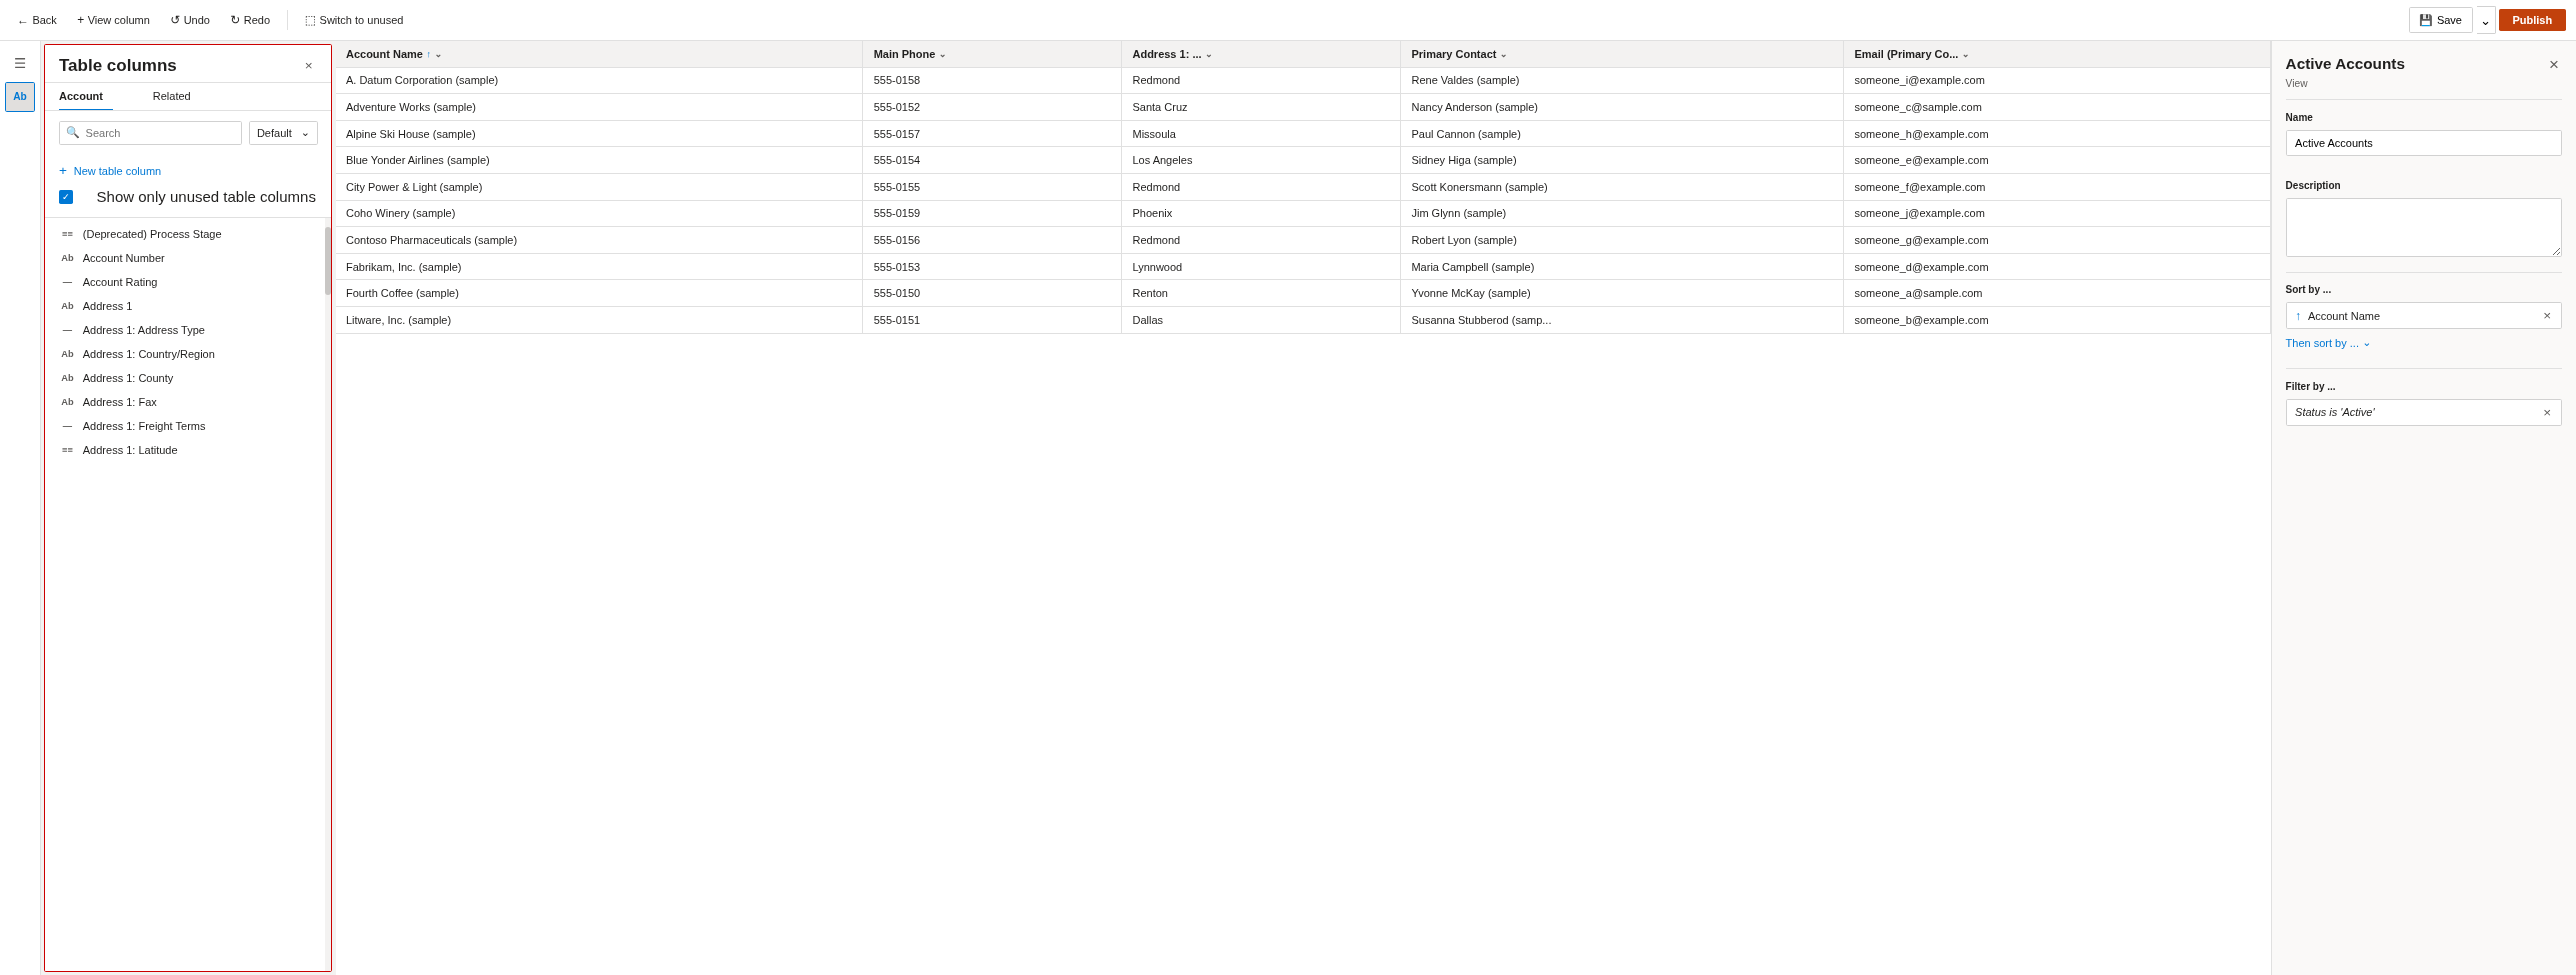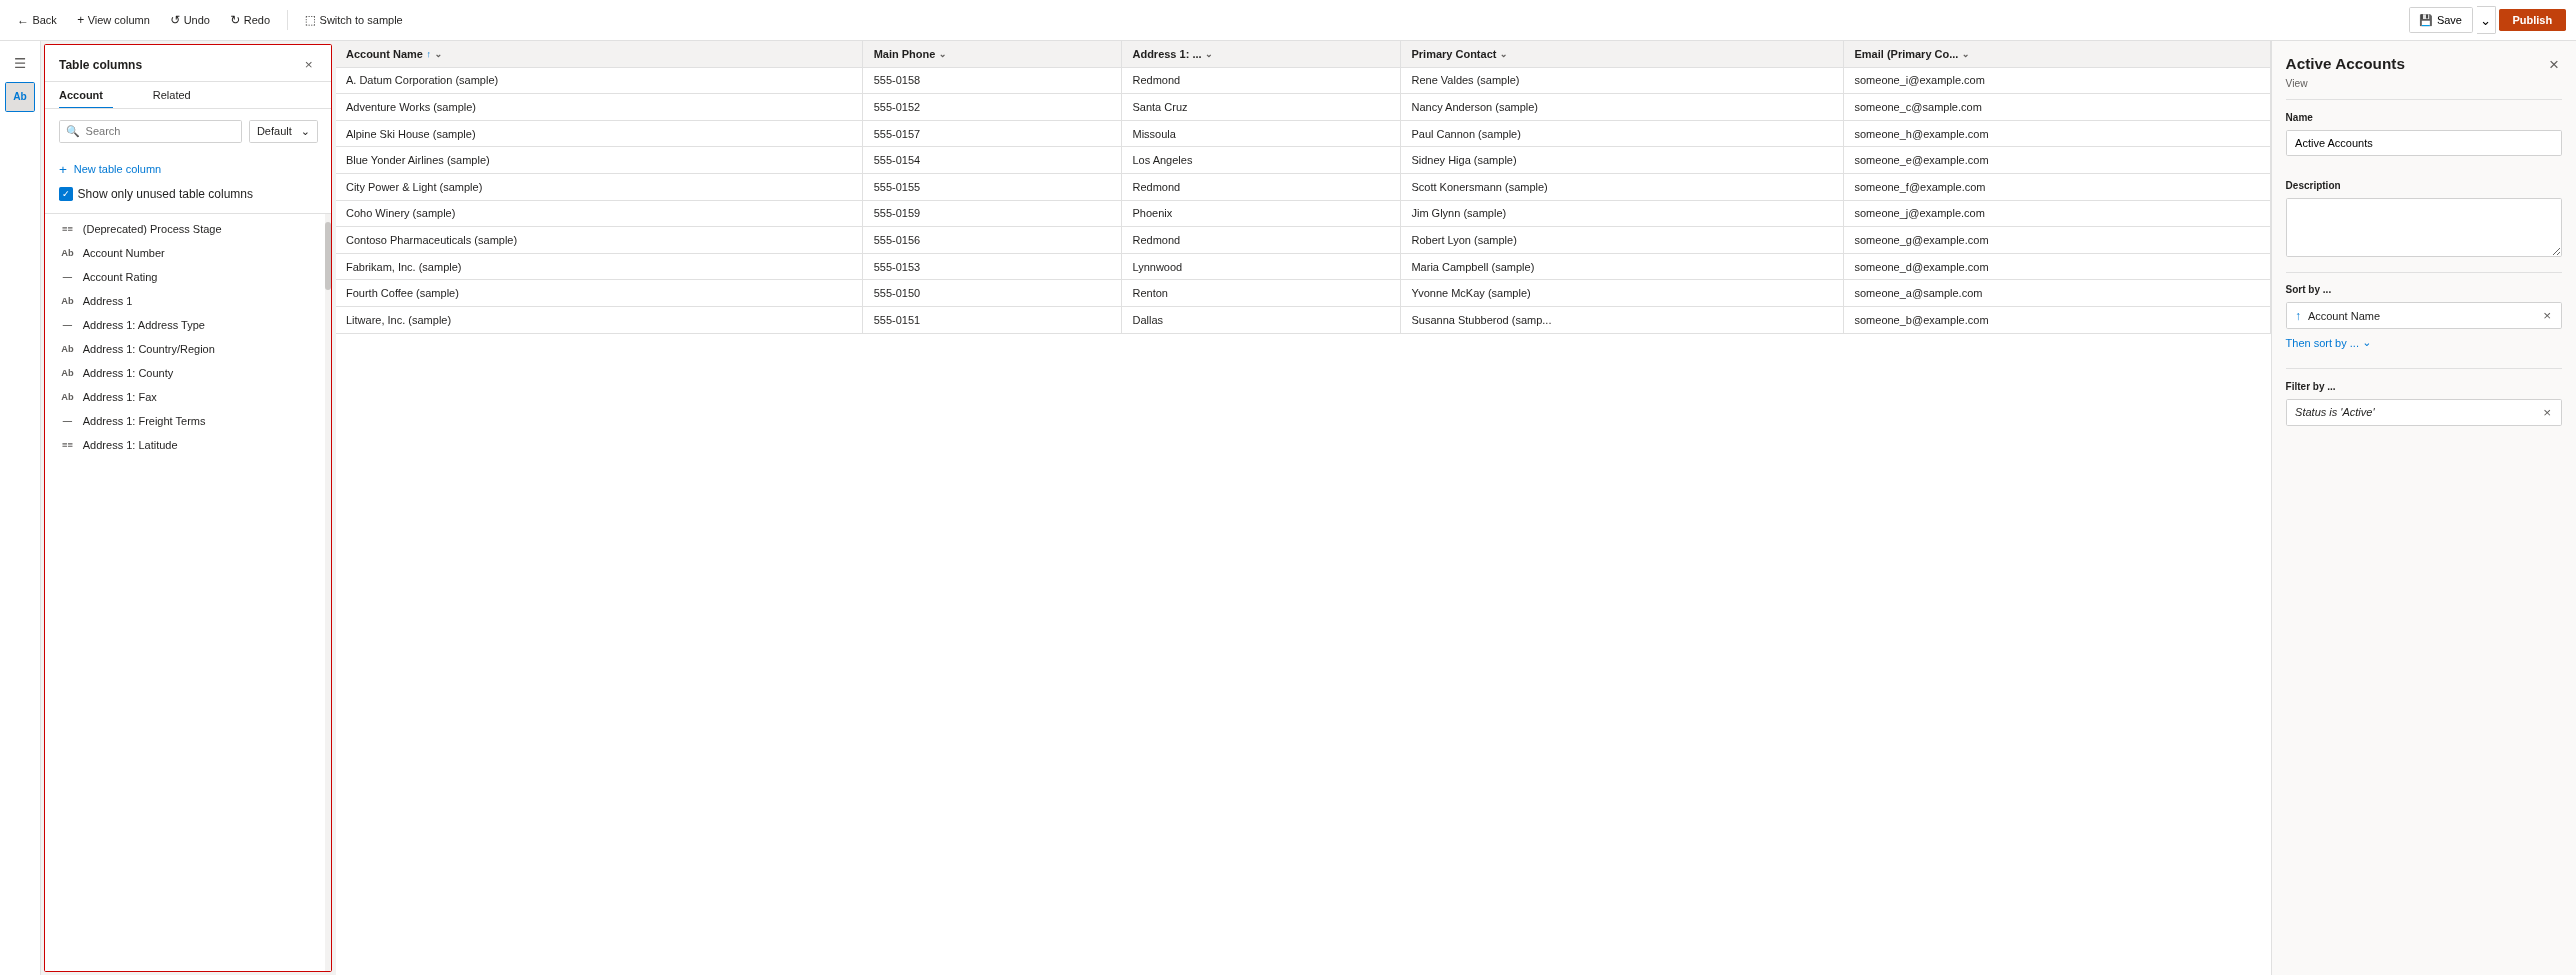--- a/index.html
+++ b/index.html
@@ -43,21 +43,21 @@
 
     
     .columns-panel {
       width: 288px; background: #fff; border: 1.7px solid #cc0000; border-radius: 1.7px;
       display: flex; flex-direction: column; margin: 3.4px; flex-shrink: 0;
     }
     .panel-header {
       display: flex; align-items: center; justify-content: space-between;
       padding: 10.2px 13.6px 6.8px; border-bottom: 0.8px solid #e0e0e0;
     }
-    .panel-title { font-size: 12px; font-weight: 600; }
+    .panel-title { font-size: 17px; font-weight: 600; }
     .panel-close { background: none; border: none; cursor: pointer; font-size: 13.6px; color: #605e5c; padding: 1.7px 5.1px; border-radius: 1.7px; }
 
     
     .panel-tabs { display: flex; padding: 0 13.6px; border-bottom: 0.8px solid #e0e0e0; gap: 26px; }
     .tab-item { padding: 6.8px 10.2px 6.8px 0; cursor: pointer; font-size: 11px; margin-right: 13.6px; border-bottom: 1.7px solid transparent; }
     .tab-item.active { border-bottom: 1.7px solid #0078d4; font-weight: 600; }
 
     
     .panel-search { padding: 10.2px 13.6px 6.8px; }
     .search-row { display: flex; gap: 6.8px; align-items: center; }
@@ -69,21 +69,21 @@
     .search-icon { color: #605e5c; font-size: 11px; }
     .default-dropdown {
       display: flex; align-items: center; gap: 9px;
       border: 0.8px solid #d1d1d1; border-radius: 1.7px; padding: 4.2px 6.8px;
       cursor: pointer; background: #fff; font-size: 11px;
     }
 
     
     .panel-actions { padding: 6.8px 13.6px; border-bottom: 0.8px solid #e0e0e0; }
     .new-col-btn { display: flex; align-items: center; gap: 6.8px; padding: 5.1px 0; cursor: pointer; font-size: 11px; color: #0078d4; background: none; border: none; }
-    .checkbox-row { display: flex; align-items: center; gap: 5px; padding: 5.1px 0; cursor: pointer; font-size: 12px; }
+    .checkbox-row { display: flex; align-items: center; gap: 24px; padding: 5.1px 0; cursor: pointer; font-size: 15px; }
     .checkbox-checked { width: 13.6px; height: 13.6px; background: #0078d4; border-radius: 1.7px; display: flex; align-items: center; justify-content: center; flex-shrink: 0; }
     .checkbox-checked::after { content: '✓'; color: #fff; font-size: 9.3px; }
 
     
     .columns-list { flex: 1; overflow-y: auto; padding: 3.4px 0; position: relative; }
     .col-item { display: flex; align-items: center; gap: 6.8px; padding: 6px 13.6px; cursor: pointer; font-size: 11px; }
     .col-icon { width: 17px; text-align: center; font-size: 10.2px; color: #605e5c; flex-shrink: 0; }
     .scrollbar-track { position: absolute; right: 0; top: 0; bottom: 0; width: 6.8px; background: #f3f2f1; }
     .scrollbar-thumb { position: absolute; right: 0; top: 8.5px; width: 6.8px; height: 68px; background: #c8c6c4; border-radius: 3.4px; }
 
@@ -161,21 +161,21 @@
     <span class="icon">↺</span>
     <span>Undo</span>
   </button>
   <button class="toolbar-btn">
     <span class="icon">↻</span>
     <span>Redo</span>
   </button>
   <div class="toolbar-sep"></div>
   <button class="toolbar-btn">
     <span class="icon">⬚</span>
-    <span>Switch to sample</span>
+    <span>Switch to unused</span>
   </button>
   <div class="toolbar-right">
     <button class="save-btn">
       <span class="icon">💾</span>
       <span>Save</span>
     </button>
     <button class="save-dropdown">
       <span>⌄</span>
     </button>
     <button class="publish-btn">

